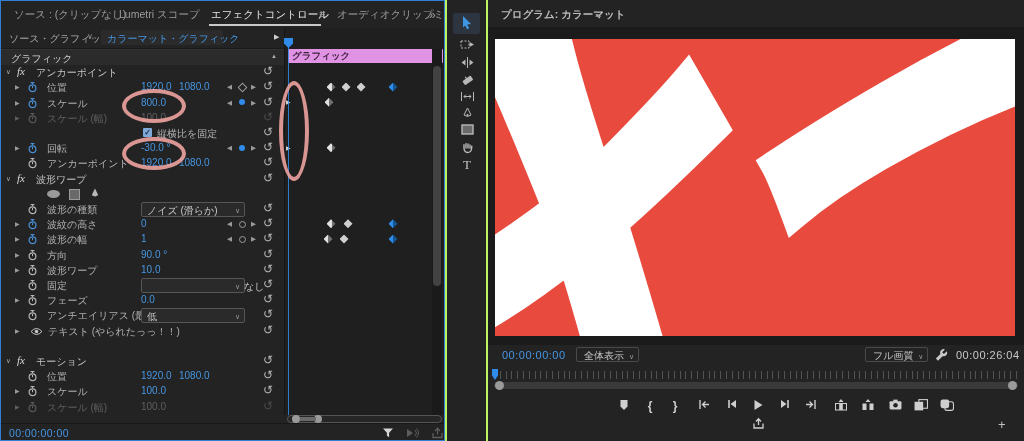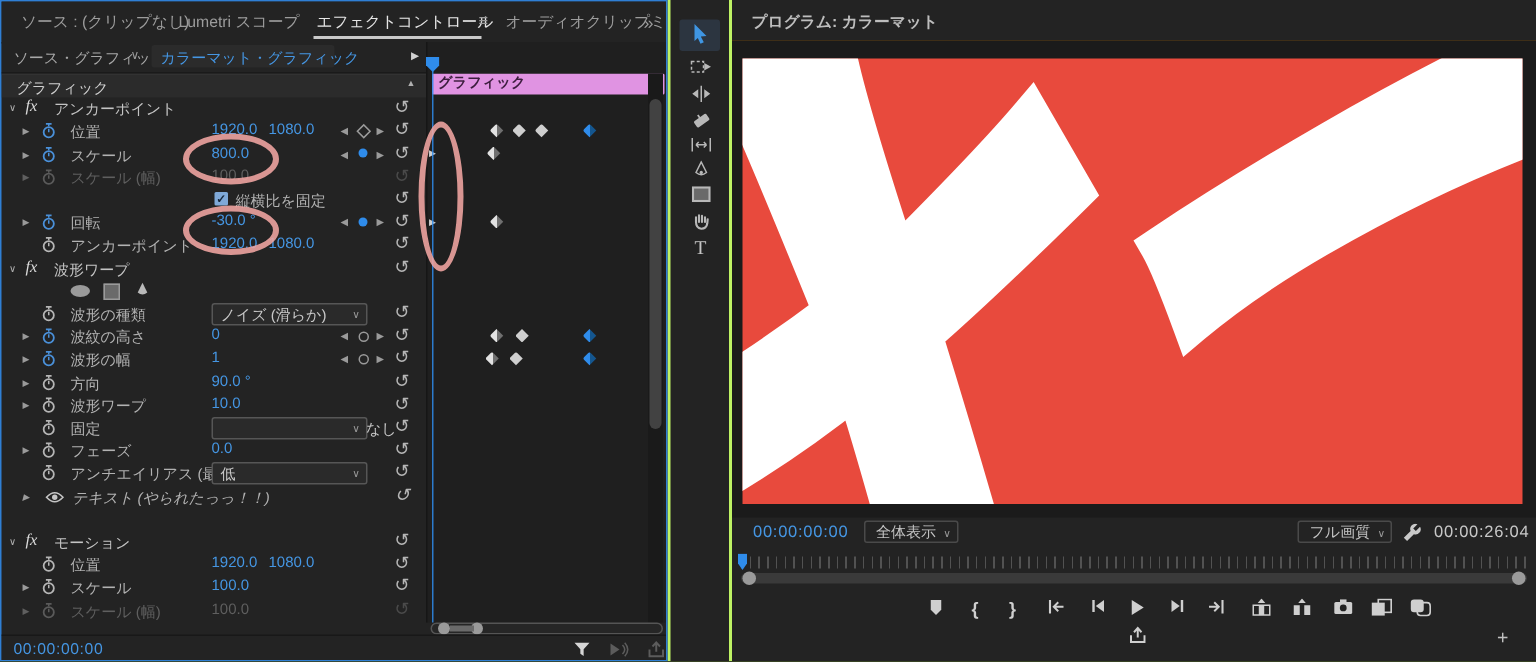--- a/index.html
+++ b/index.html
@@ -353,21 +353,21 @@
             <line x1="3.6" y1="1.6" x2="7.4" y2="1.6" stroke="#b5b5b5" stroke-width="1.2"></line>
             <line x1="5.5" y1="1.6" x2="5.5" y2="3.2" stroke="#b5b5b5" stroke-width="1"></line>
           </svg>
           <span class="pl">アンチエイリアス (最高...</span>
           <span class="dd">
             <span>低</span>
             <span class="ddch">∨</span>
           </span>
           <span class="rst">↺</span>
         </div>
-        <div class="prow textrow" style="top: 273.6px; font-style: italic;">
+        <div class="prow textrow" style="top: 273.6px;">
           <span class="ex">▶</span>
           <svg class="abs" style="left:29px;top:4px" width="13" height="9" viewBox="0 0 13 9">
             <path d="M1 4.5 Q6.5 -1.5 12 4.5 Q6.5 10.5 1 4.5Z" fill="none" stroke="#c4c4c4"></path>
             <circle cx="6.5" cy="4.5" r="1.8" fill="#c4c4c4"></circle>
           </svg>
           <span class="pl" style="left:47px">テキスト (やられたっっ！！)</span>
           <span class="rst">↺</span>
         </div>
         <div class="prow effect" style="top: 304px;">
           <span class="ec">∨</span>

